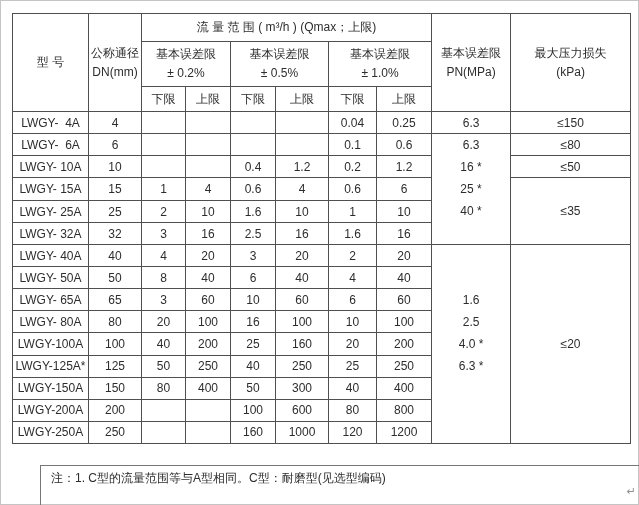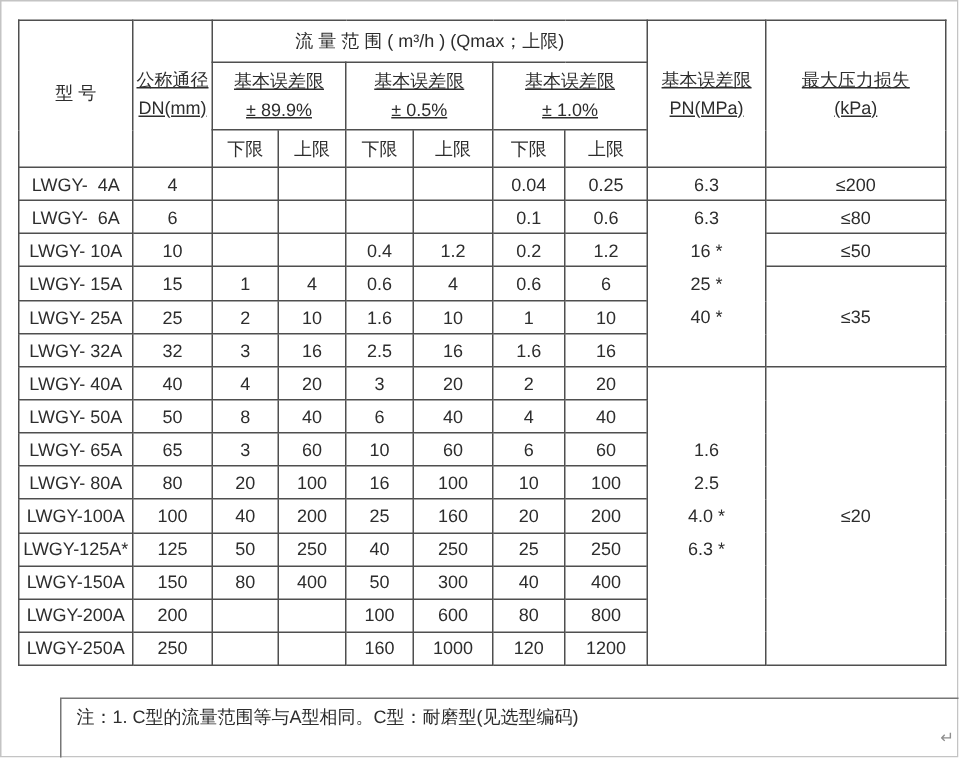--- a/index.html
+++ b/index.html
@@ -22,21 +22,21 @@
   .spec th, .spec td {
     border:1px solid #4f4f4f;
     text-align:center; vertical-align:middle;
     font-size:12px; font-weight:normal;
     padding:0; overflow:hidden;
   }
   tr.h1 { height:28px; }
   tr.h2 { height:45px; }
   tr.h3 { height:25px; }
   tr.data { height:22px; }
-  .two-line { line-height:1.55;text-decoration:underline; }
+  .two-line { line-height:1.55; }
   .model-cell { text-align:left; padding-left:9px; white-space:pre; }
   td.pn-merged { padding:0; vertical-align:top; }
   .pn-stack { display:flex; flex-direction:column; width:100%; }
   .pn-stack.u5 { height:110px; }
   .pn-stack.l9 { height:198px; }
   .pn-slot { flex:1; display:flex; align-items:center; justify-content:center; }
   .note-box {
     position:absolute; left:12px; top:465px; width:610px; height:44px;
     border:1px solid #767676; box-sizing:border-box;
     font-size:12px; line-height:1.6; padding:3px 0 0 10px;margin-left:28px;
@@ -85,21 +85,21 @@
       <div class="two-line">
         <div>最大压力损失</div>
         <div>(kPa)</div>
       </div>
     </th>
   </tr>
   <tr class="h2">
     <th colspan="2">
       <div class="two-line">
         <div>基本误差限</div>
-        <div>± 89.9%</div>
+        <div>± 0.2%</div>
       </div>
     </th>
     <th colspan="2">
       <div class="two-line">
         <div>基本误差限</div>
         <div>± 0.5%</div>
       </div>
     </th>
     <th colspan="2">
       <div class="two-line">
@@ -120,21 +120,21 @@
   <tr class="data">
     <td class="model-cell">LWGY-  4A</td>
     <td>4</td>
     <td></td>
     <td></td>
     <td></td>
     <td></td>
     <td>0.04</td>
     <td>0.25</td>
     <td>6.3</td>
-    <td>≤200</td>
+    <td>≤150</td>
   </tr>
   <tr class="data">
     <td class="model-cell">LWGY-  6A</td>
     <td>6</td>
     <td></td>
     <td></td>
     <td></td>
     <td></td>
     <td>0.1</td>
     <td>0.6</td>

